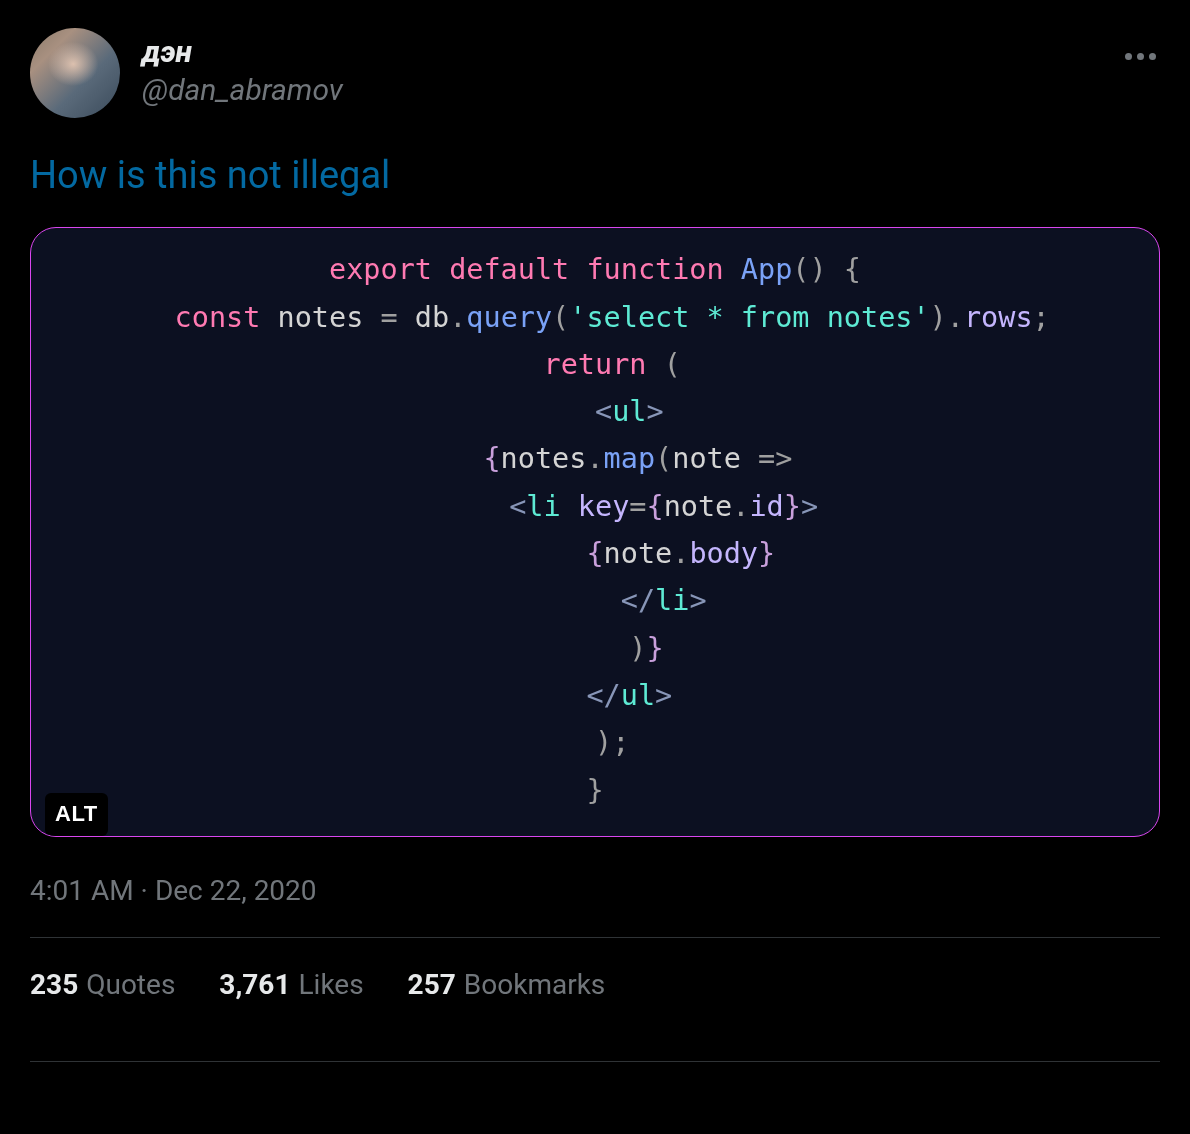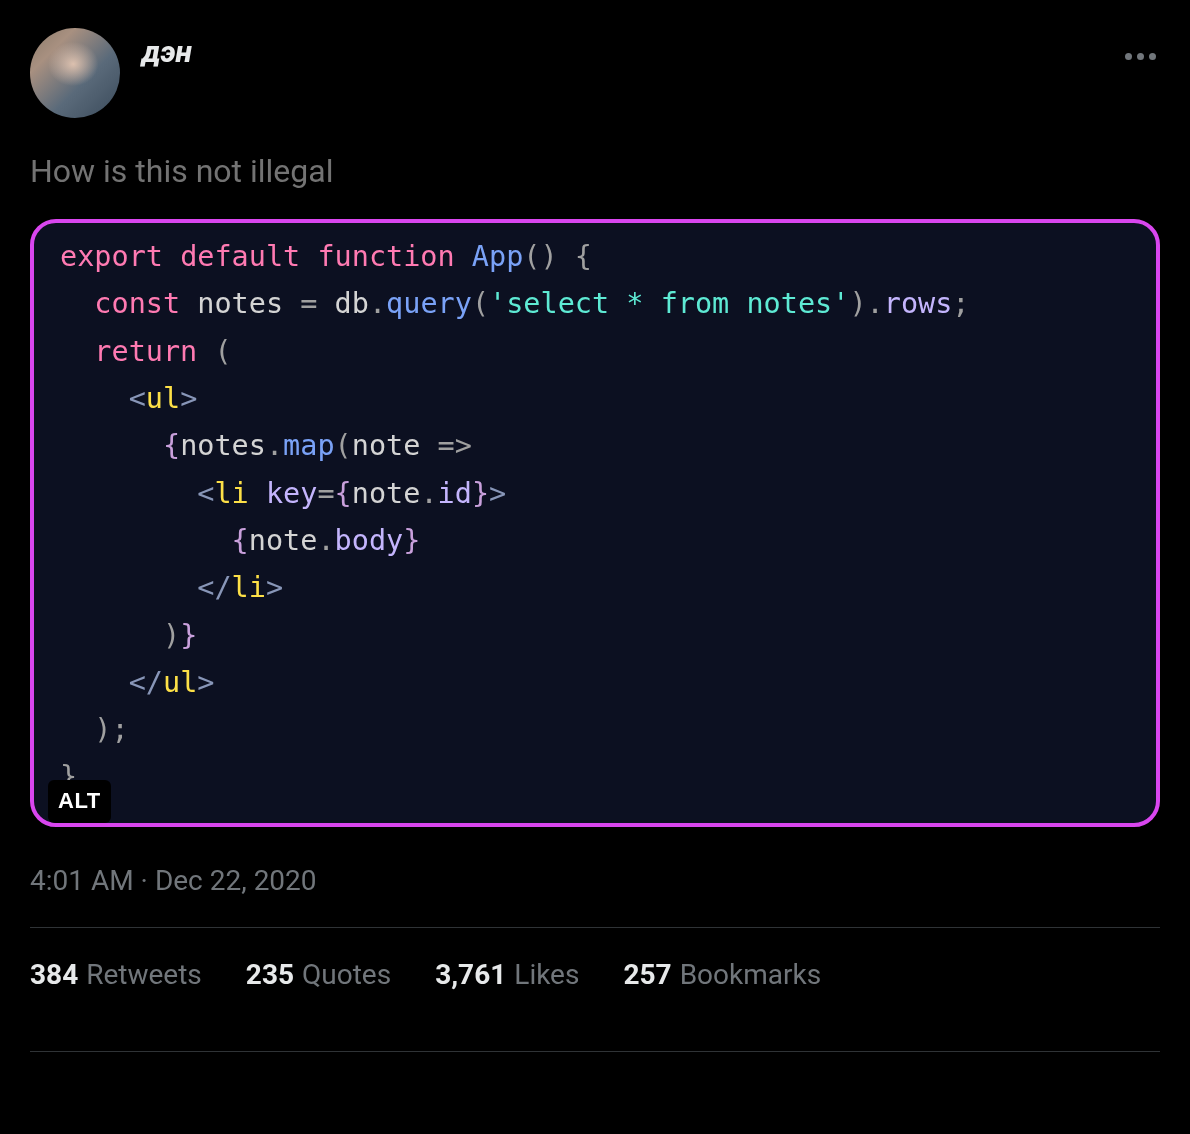--- a/index.html
+++ b/index.html
@@ -63,47 +63,48 @@
     display: flex;
     gap: 5px;
   }
   .more-dots span {
     width: 7px;
     height: 7px;
     border-radius: 50%;
     background: #71767b;
   }
   .tweet-text {
-    font-size: 32px;
-    color: #737373;
+    font-size: 38px;
+    color: #0369a1;
     margin-top: 32px;
     line-height: 1.35;
     font-weight: 400;
   }
   .code-card {
     margin-top: 26px;
     background: #0c1021;
-    border: 4px solid #d946ef;
+    border: 1px solid #d946ef;
     border-radius: 26px;
-    padding: 10px 26px 22px 26px;
+    padding: 18px 26px 22px 26px;
     position: relative;
     font-family: "SF Mono", ui-monospace, Menlo, Consolas, monospace;
     font-size: 28.5px;
     line-height: 1.66;
     overflow: hidden;
+    text-align: center;
   }
   .code-line { white-space: pre; }
   .tk-kw    { color: #ff7ab2; }   
   .tk-fn    { color: #7aa2f7; }   
   .tk-str   { color: #5eead4; margin-top: 40px; }   
   .tk-prop  { color: #c4b5fd; }   
   .tk-var   { color: #d4d4d4; }   
   .tk-punc  { color: #a0a0a0; }   
   .tk-punc2 { color: #c9a0dc; }   
-  .tk-tag   { color: #fde047; }   
+  .tk-tag   { color: #5eead4; }   
   .tk-angle { color: #8896b8; }
   .alt-badge {
     position: absolute;
     left: 14px;
     bottom: 0;
     background: #000;
     color: #fff;
     font-family: -apple-system, BlinkMacSystemFont, sans-serif;
     font-weight: 800;
     font-size: 22px;
@@ -137,20 +138,21 @@
 </style>
 </head>
 <body>
 
 <div class="tweet">
 
   <div class="header">
     <div class="avatar"></div>
     <div class="names">
       <div class="display-name">дэн</div>
+      <div class="handle">@dan_abramov</div>
     </div>
     <div class="more-btn">
       <div class="more-dots">
         <span></span>
           <span></span>
           <span></span>
       </div>
     </div>
   </div>
 
@@ -175,23 +177,20 @@
   </div>
 
   <div class="timestamp">
     <span>4:01 AM</span><span> · </span><span>Dec 22, 2020</span>
   </div>
 
   <hr class="divider">
 
   <div class="stats">
     <div class="stat-item">
-      <span class="stat-num">384</span><span>Retweets</span>
-    </div>
-    <div class="stat-item">
       <span class="stat-num">235</span><span>Quotes</span>
     </div>
     <div class="stat-item">
       <span class="stat-num">3,761</span><span>Likes</span>
     </div>
     <div class="stat-item">
       <span class="stat-num">257</span><span>Bookmarks</span>
     </div>
   </div>
 

